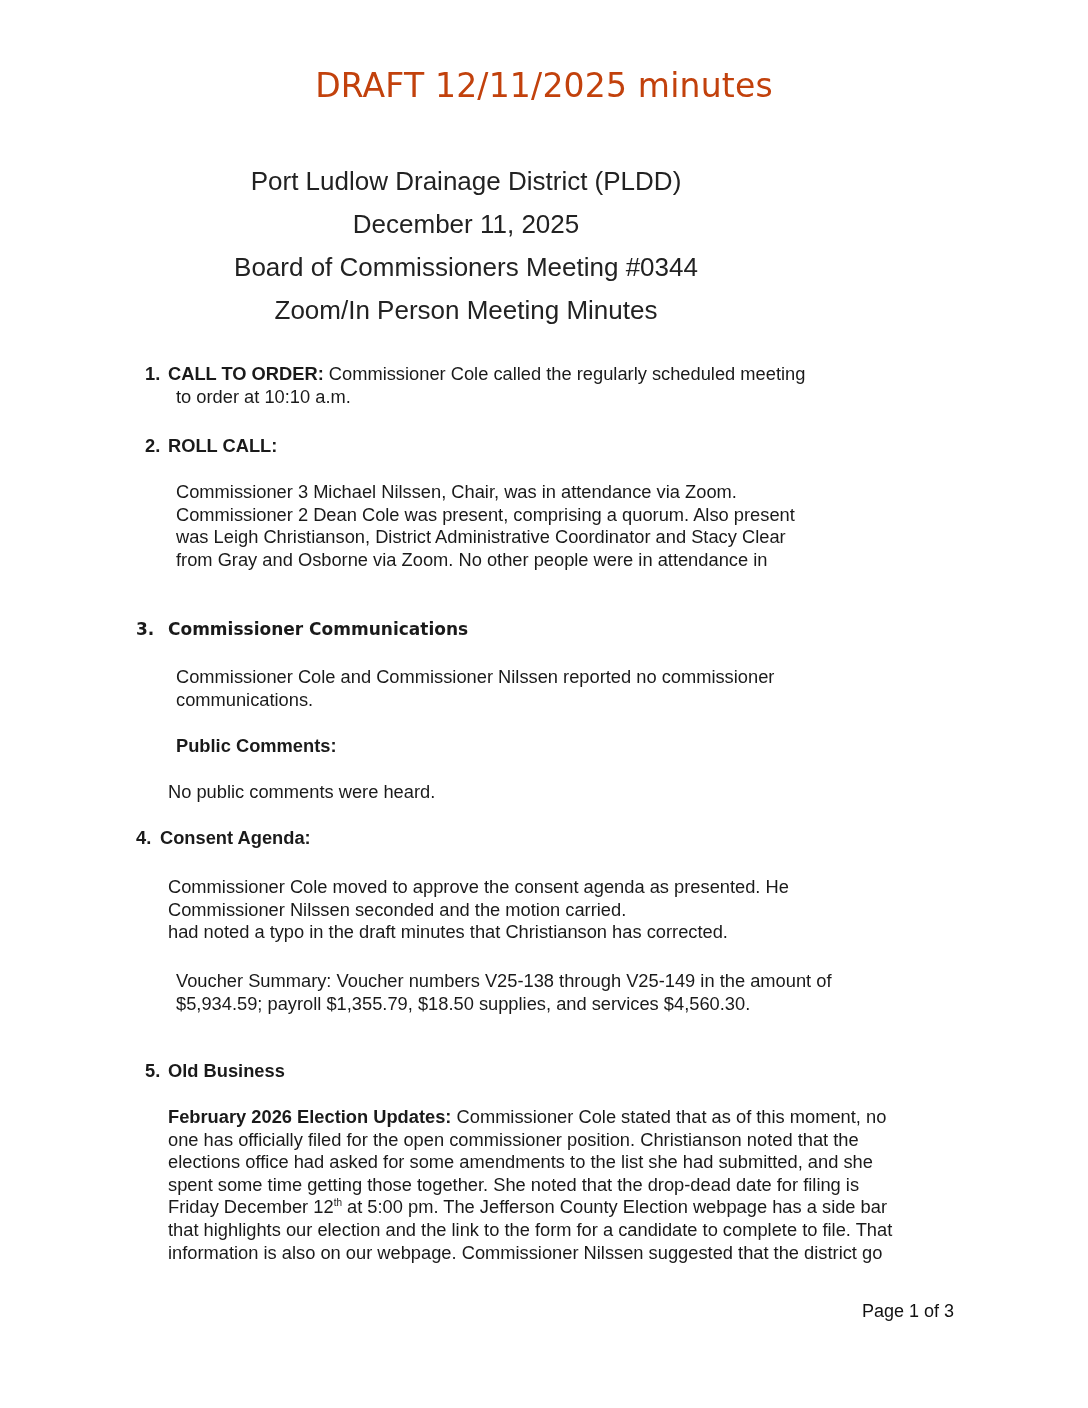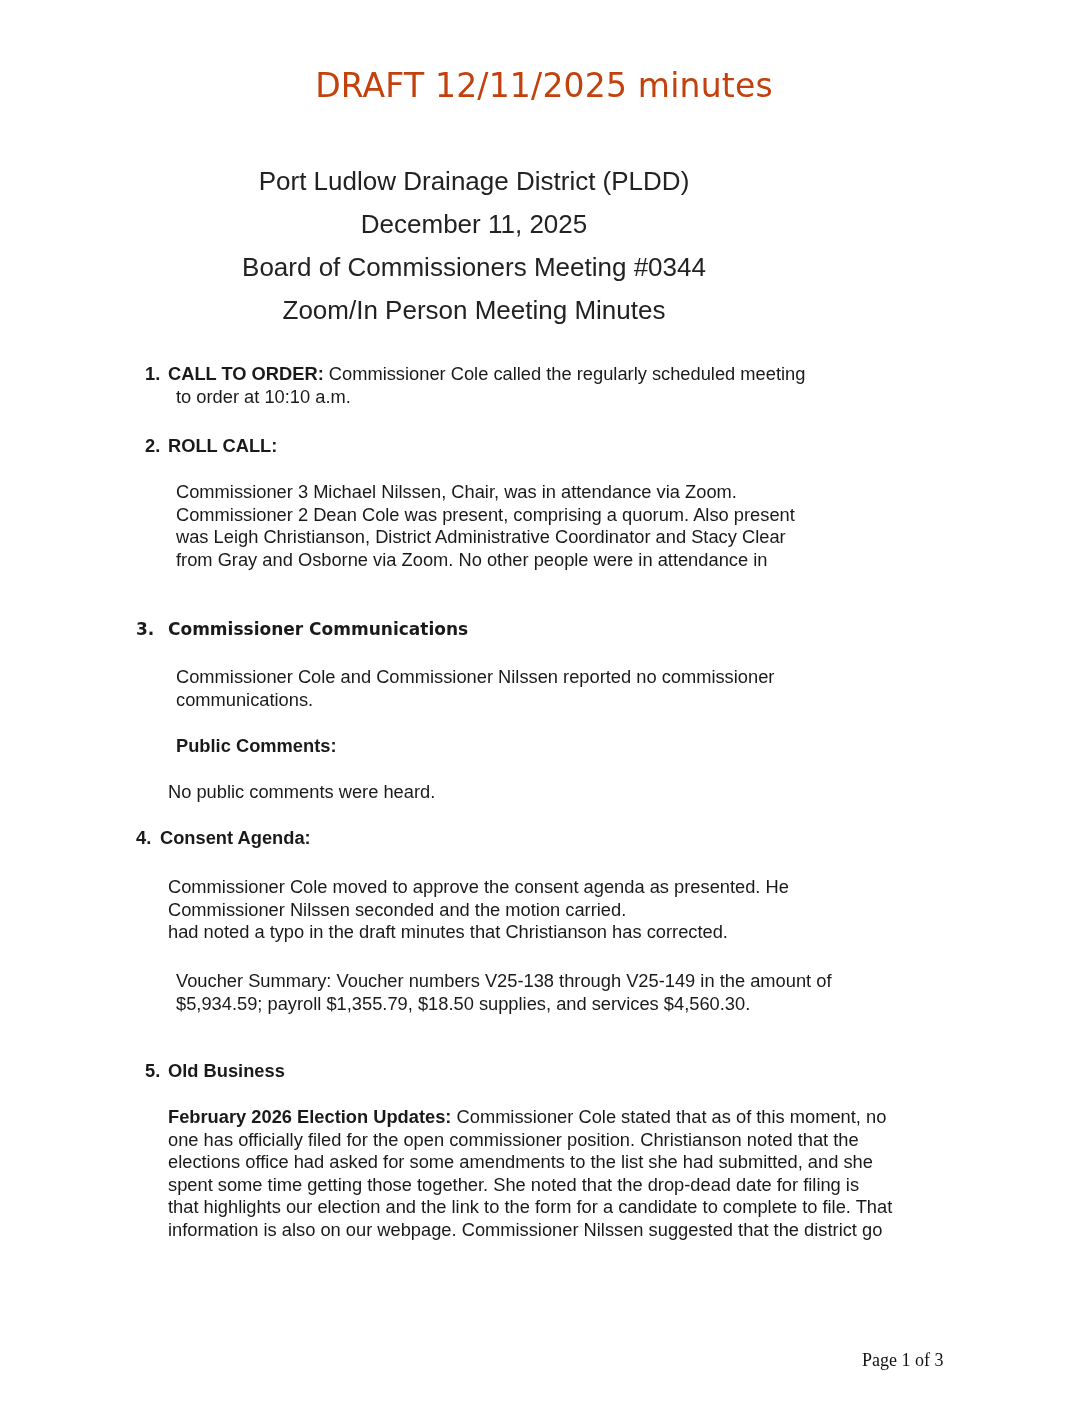--- a/index.html
+++ b/index.html
@@ -7,29 +7,29 @@
       width: 1088px; height: 1408px; position: relative; overflow: hidden;
       font-family: "Liberation Sans", sans-serif; color: #1a1a1a;
     }
     .abs { position: absolute; }
     .draft {
       left: 0; width: 1088px; top: 66px; text-align: center;
       font-family: "DejaVu Sans", sans-serif; font-size: 33px; color: #c2410c;
       letter-spacing: 0.2px;
     }
     .hdr {
-      left: 8px; width: 932px; text-align: center; font-size: 26px; color: #222;
+      left: 0; width: 932px; text-align: center; font-size: 26px; color: #222;
     }
     .txt { font-size: 18.3px; line-height: 22.6px; color: #1a1a1a; }
     .b { font-weight: bold; }
     .num { position: absolute; font-weight: bold; font-size: 18.3px; line-height: 22.6px; }
     .secttl { font-weight: bold; font-size: 18.3px; line-height: 22.6px; }
     sup { font-size: 10px; line-height: 0; vertical-align: super; }
     .page {
-      left: 862px; top: 1350px; font-family: Liberation Serif, serif; font-size: 18px; color: #111;
+      left: 862px; top: 1301px; font-family: Liberation Sans, sans-serif; font-size: 18px; color: #111;
     }
   </style>
 </head>
 <body>
 
 <div class="abs draft">DRAFT 12/11/2025 minutes</div>
 
 <div class="abs hdr" style="top:166px;">Port Ludlow Drainage District (PLDD)</div>
 <div class="abs hdr" style="top:209px;">December 11, 2025</div>
 <div class="abs hdr" style="top:252px;">Board of Commissioners Meeting #0344</div>
@@ -80,18 +80,19 @@
 </div>
 
 <div>
   <span class="num" style="left:145px; top:1060px;">5.</span>
   <span class="abs secttl" style="left:168px; top:1060px;">Old Business</span>
   <div class="abs txt" style="left:168px; top:1106px; white-space:nowrap;">
     <div><span class="b">February 2026 Election Updates:</span><span> Commissioner Cole stated that as of this moment, no</span></div>
     <div>one has officially filed for the open commissioner position.  Christianson noted that the</div>
     <div>elections office had asked for some amendments to the list she had submitted, and she</div>
     <div>spent some time getting those together.  She noted that the drop-dead date for filing is</div>
+    <div><span>Friday December 12</span><sup>th</sup><span> at 5:00 pm.  The Jefferson County Election webpage has a side bar</span></div>
     <div>that highlights our election and the link to the form for a candidate to complete to file.  That</div>
     <div>information is also on our webpage.  Commissioner Nilssen suggested that the district go</div>
   </div>
 </div>
 
 <div class="abs page">Page 1 of 3</div>
 
 </body></html>

